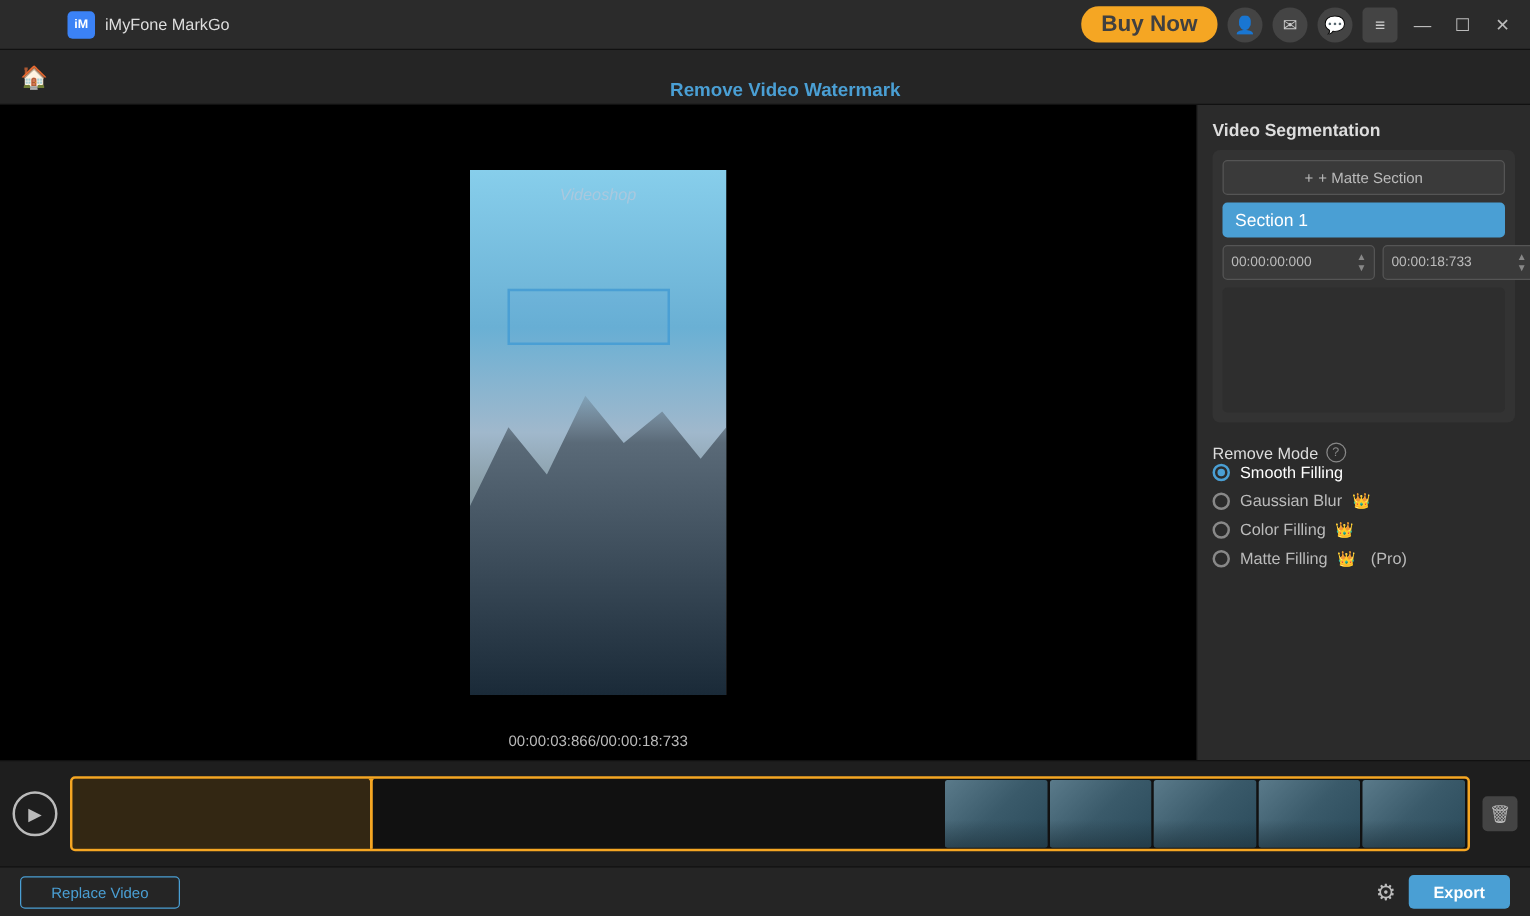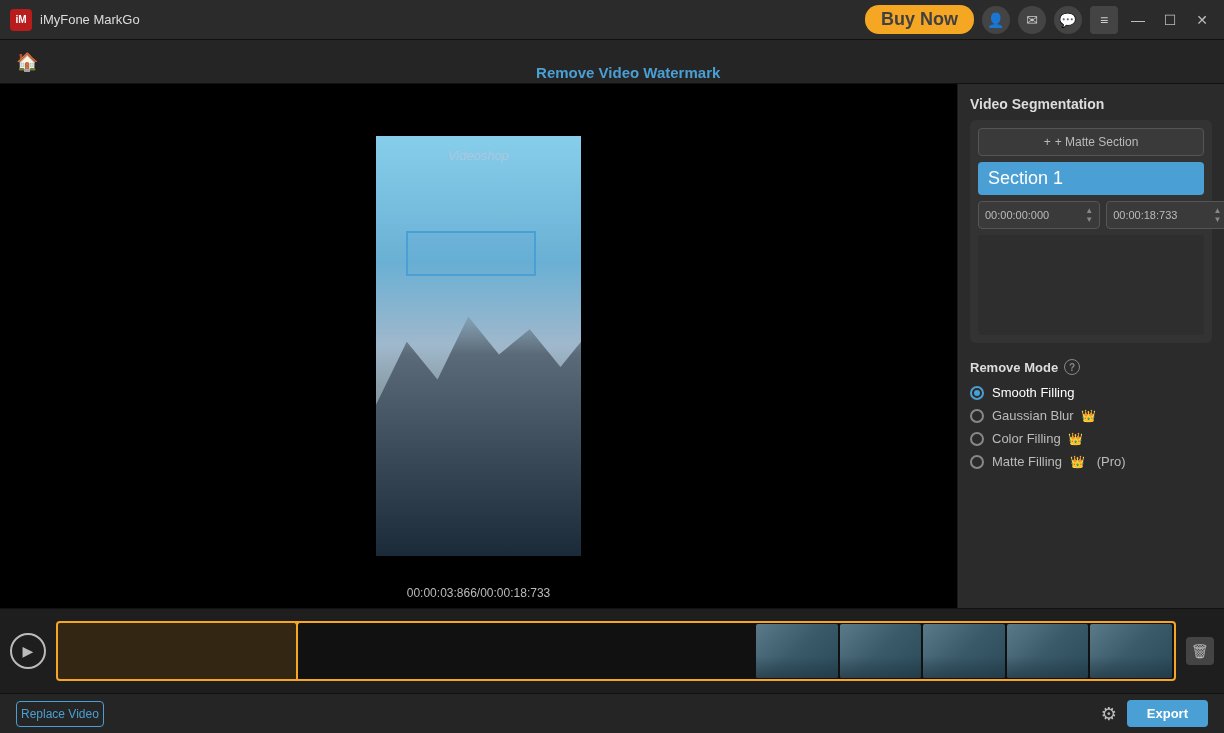--- a/index.html
+++ b/index.html
@@ -24,24 +24,24 @@
       user-select: none;
     }
     #title-bar .logo {
       display: flex;
       align-items: center;
       gap: 8px;
       flex: 1;
     }
     #title-bar .logo-icon {
       width: 22px; height: 22px;
-      background: #b91c1c;
+      background: #3b82f6;
       border-radius: 4px;
       display: flex; align-items: center; justify-content: center;
-      color: white; font-weight: bold; font-size: 10px;
+      color: white; font-weight: bold; font-size: 10px; margin-left: 44px;
     }
     #title-bar .app-title {
       color: #ddd; font-size: 13px;
     }
     #title-bar .title-right {
       display: flex; align-items: center; gap: 8px;
     }
     .buy-now-btn {
       background: #f5a623;
       color: #404040;
@@ -210,21 +210,21 @@
       justify-content: center;
       gap: 4px;
     }
 
     .section-item {
       margin-top: 6px;
       background: #4a9fd4;
       border-radius: 4px;
       padding: 6px 10px;
       color: white;
-      font-size: 18px;
+      font-size: 14px;
       cursor: pointer;
     }
 
     .section-times {
       display: flex;
       gap: 6px;
       margin-top: 6px;
     }
 
     .time-input {
@@ -256,25 +256,25 @@
       margin-top: 6px;
     }
 
     .remove-mode-section {
       margin-top: 4px;
     }
 
     .remove-mode-title {
       color: #ddd;
       font-size: 13px;
-      font-weight: 700;
+      font-weight: 400;
       display: flex;
       align-items: center;
       gap: 6px;
-      margin-bottom: 10px;
+      margin-bottom: 0;
     }
 
     .info-icon {
       width: 16px; height: 16px;
       border-radius: 50%;
       border: 1px solid #888;
       color: #888;
       font-size: 10px;
       display: inline-flex;
       align-items: center;
@@ -419,21 +419,21 @@
       align-items: center;
       padding: 0 16px;
       justify-content: space-between;
       border-top: 1px solid #111;
     }
 
     .replace-video-btn {
       background: transparent;
       border: 1px solid #4a9fd4;
       color: #4a9fd4;
-      padding: 5px 4px;
+      padding: 5px 24px;
       border-radius: 4px;
       font-size: 12px;
       cursor: pointer;
     }
 
     .bottom-right {
       display: flex; align-items: center; gap: 10px;
     }
 
     .settings-icon-btn {

